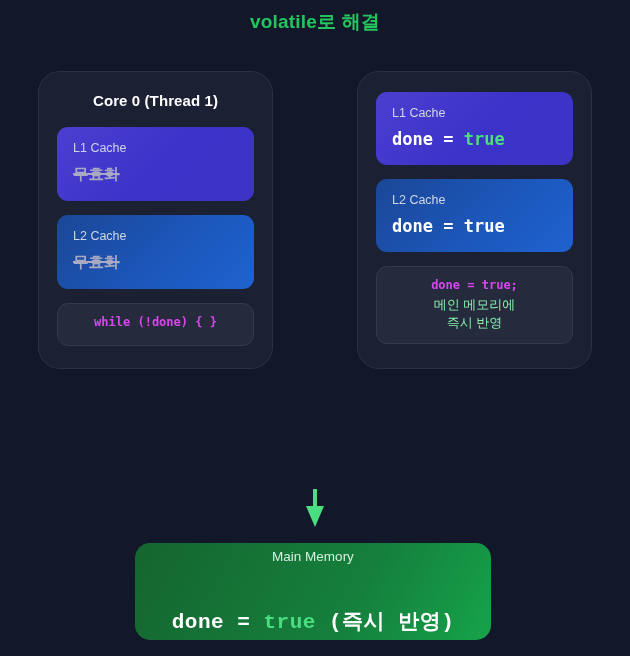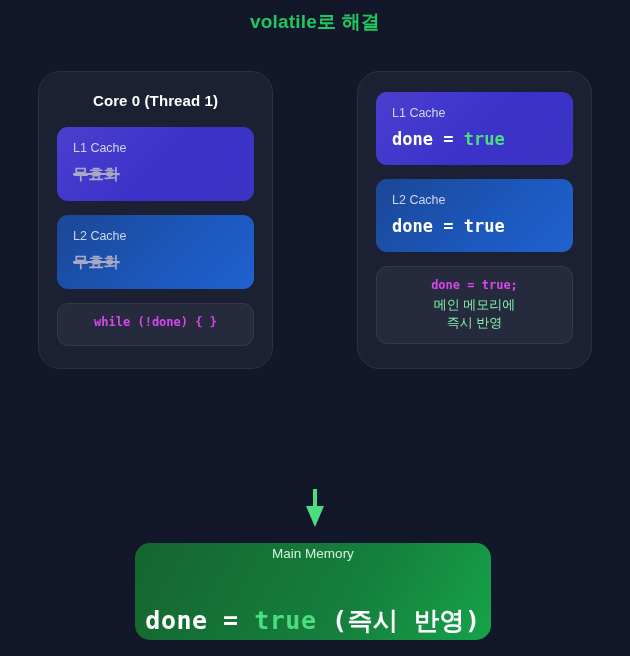--- a/index.html
+++ b/index.html
@@ -141,22 +141,23 @@
     align-items: center;
     justify-content: center;
     gap: 32px;
   }
   .memory-label {
     font-size: 13.5px;
     color: #d5f0de;
     margin-bottom: 11px;
   }
   .memory-value {
-    font-size: 25px;
+    font-size: 21px;
     letter-spacing: 0.5px;
+    font-family: Liberation Mono, monospace;
   }
   .memory-value .suffix { color: #ffffff; }
 </style>
 </head>
 <body>
 
 <div class="title">volatile로 해결</div>
 
 <div class="cores">
 

